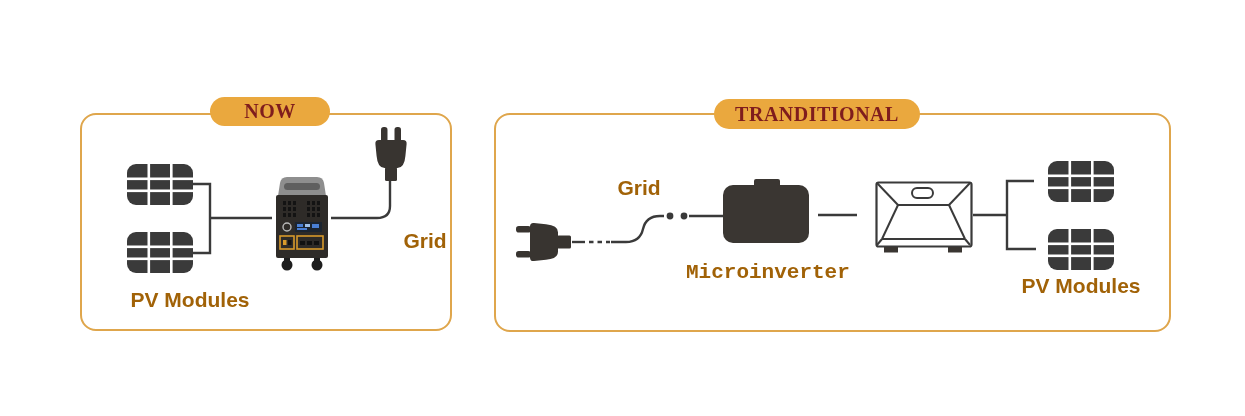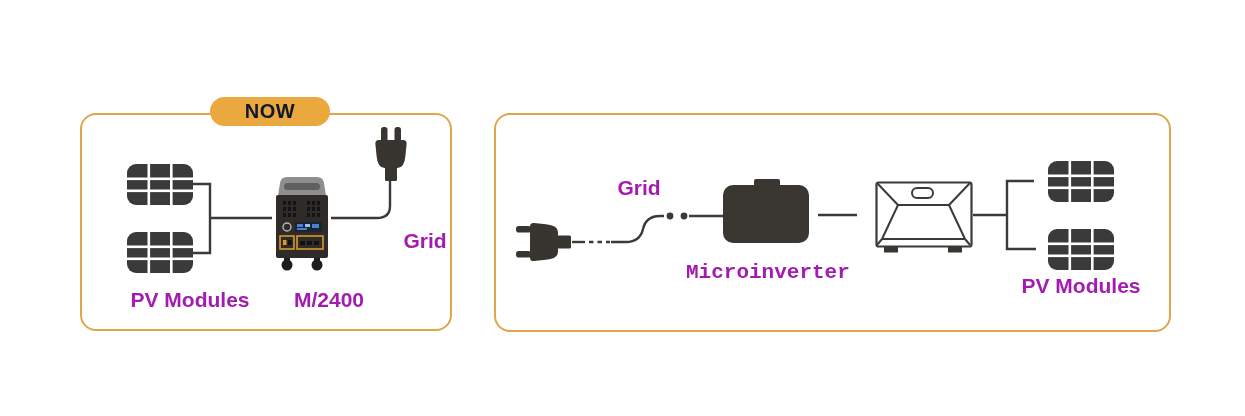--- a/index.html
+++ b/index.html
@@ -9,26 +9,26 @@
   }
   .panel{
     position:absolute;border:2px solid #DFA64C;border-radius:16px;background:#ffffff;
     box-sizing:border-box;
   }
   #panel-now{left:80px;top:113px;width:372px;height:218px;}
   #panel-trad{left:494px;top:113px;width:677px;height:219px;}
   .badge{
     position:absolute;background:#EAA83E;border-radius:15px;
     display:flex;align-items:center;justify-content:center;
-    color:#0f172a;font-weight:bold;font-size:20px;letter-spacing:.5px;z-index:5;
+    color:#7f1d1d;font-weight:bold;font-size:20px;letter-spacing:.5px;z-index:5;font-family:Liberation Serif, serif;
   }
   #badge-now{left:210px;top:97px;width:120px;height:29px;}
   #badge-trad{left:714px;top:99px;width:206px;height:30px;}
   .lbl{
-    position:absolute;color:#a21caf;font-weight:bold;font-size:21px;
+    position:absolute;color:#a16207;font-weight:bold;font-size:21px;
     text-align:center;white-space:nowrap;z-index:4;
   }
   #lbl-pv-now{left:110px;top:288px;width:160px;}
   #lbl-m2400{left:269px;top:288px;width:120px;}
   #lbl-grid-now{left:393px;top:229px;width:64px;}
   #lbl-grid-trad{left:607px;top:176px;width:64px;}
   #lbl-micro{left:686px;top:261px;width:160px;font-family:Liberation Mono, monospace;}
   #lbl-mppt{left:836px;top:261px;width:180px;}
   #lbl-pv-trad{left:1001px;top:274px;width:160px;}
   .icon{position:absolute;z-index:3;}
@@ -36,20 +36,21 @@
 </style>
 </head>
 <body>
 
 <div class="canvas">
 
   <section class="panel" id="panel-now"></section>
   <section class="panel" id="panel-trad"></section>
 
   <div class="badge" id="badge-now">NOW</div>
+  <div class="badge" id="badge-trad">TRANDITIONAL</div>
 
   <svg id="connector-layer" width="1245" height="416" viewBox="0 0 1245 416">
     <g stroke="#3A3A3A" stroke-width="2.4" fill="none">
 
       <path d="M193 184 H210 V253 H193"></path>
       <path d="M210 218 H272"></path>
 
       <path d="M331 218 H377 Q390 218 390 206 V181"></path>
 
       <path d="M572 242 H585"></path>
@@ -129,21 +130,20 @@
   <svg class="icon" style="left:372px;top:127px" width="38" height="55" viewBox="0 0 38 55">
     <g fill="#383430">
       <rect x="9" y="0" width="6.5" height="15" rx="2.8"></rect>
       <rect x="22.5" y="0" width="6.5" height="15" rx="2.8"></rect>
       <path d="M7 13 H31 Q35 13 34.6 17 L33.4 29 Q32.4 41 25.4 41 H12.6 Q5.6 41 4.6 29 L3.4 17 Q3 13 7 13 Z"></path>
       <rect x="13" y="40" width="12" height="14" rx="1.5"></rect>
     </g>
   </svg>
 
   <div class="lbl" id="lbl-pv-now">PV Modules</div>
-  <div class="lbl" id="lbl-m2400">M/2400</div>
   <div class="lbl" id="lbl-grid-now">Grid</div>
 
   <svg class="icon" style="left:516px;top:221px" width="58" height="42" viewBox="0 0 58 42">
     <g fill="#383430">
       <rect x="0" y="5" width="15" height="6.5" rx="2.8"></rect>
       <rect x="0" y="30" width="15" height="6.5" rx="2.8"></rect>
       <path d="M18 2 Q14 1.6 14 5.6 V36.4 Q14 40.4 18 40 L30 38.8 Q42 37.8 42 30.8 V11.2 Q42 4.2 30 3.2 Z"></path>
       <rect x="41" y="14.5" width="14" height="13" rx="1.5"></rect>
     </g>
   </svg>

